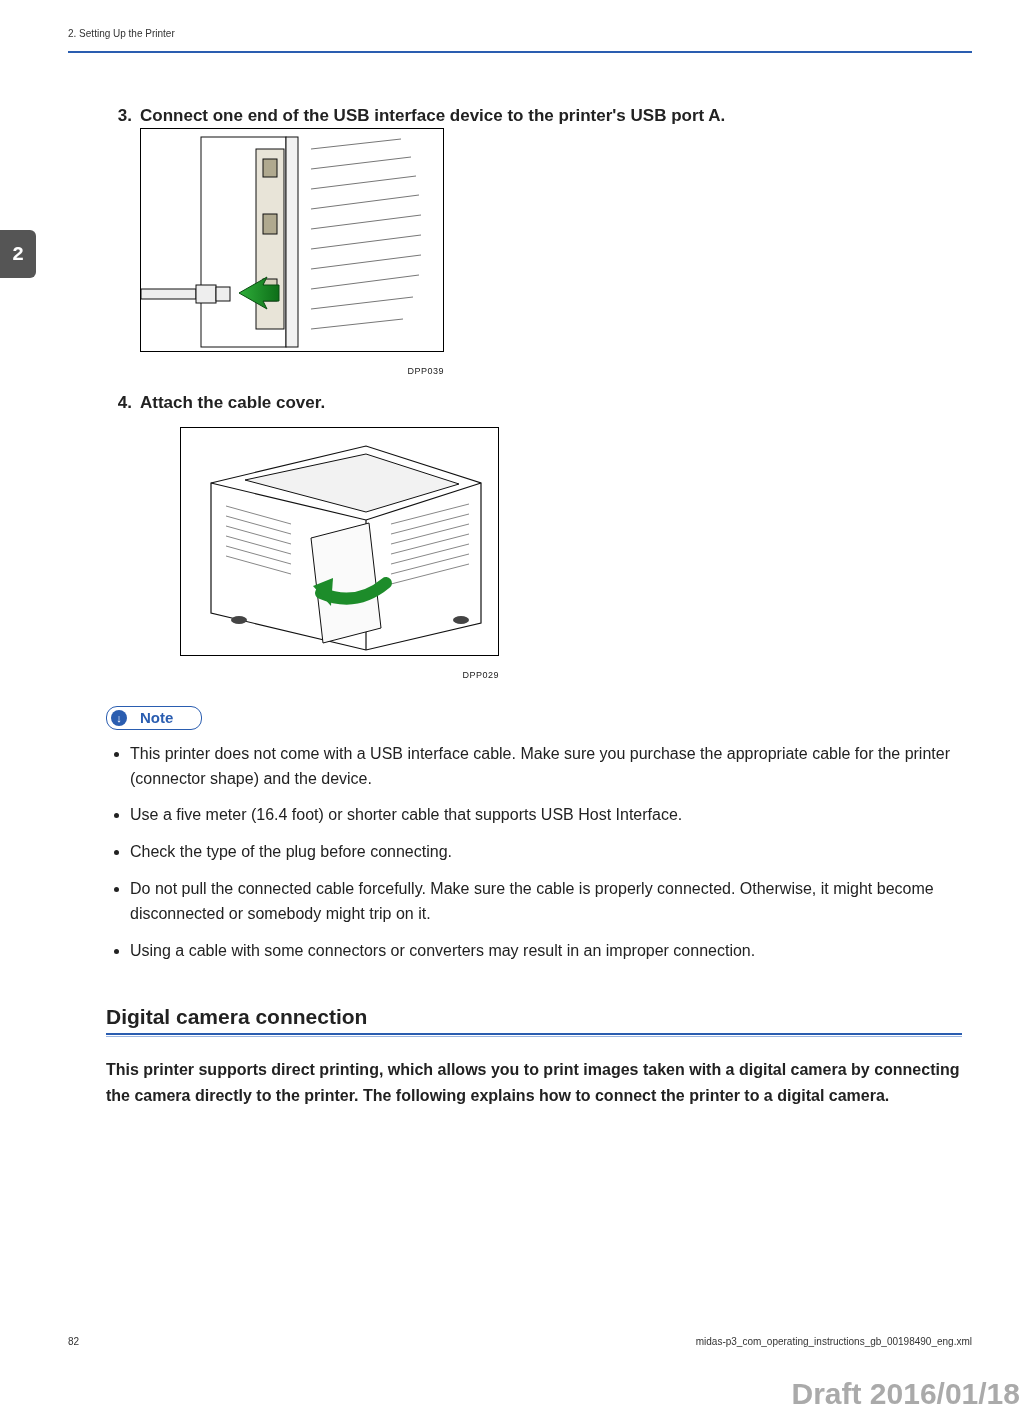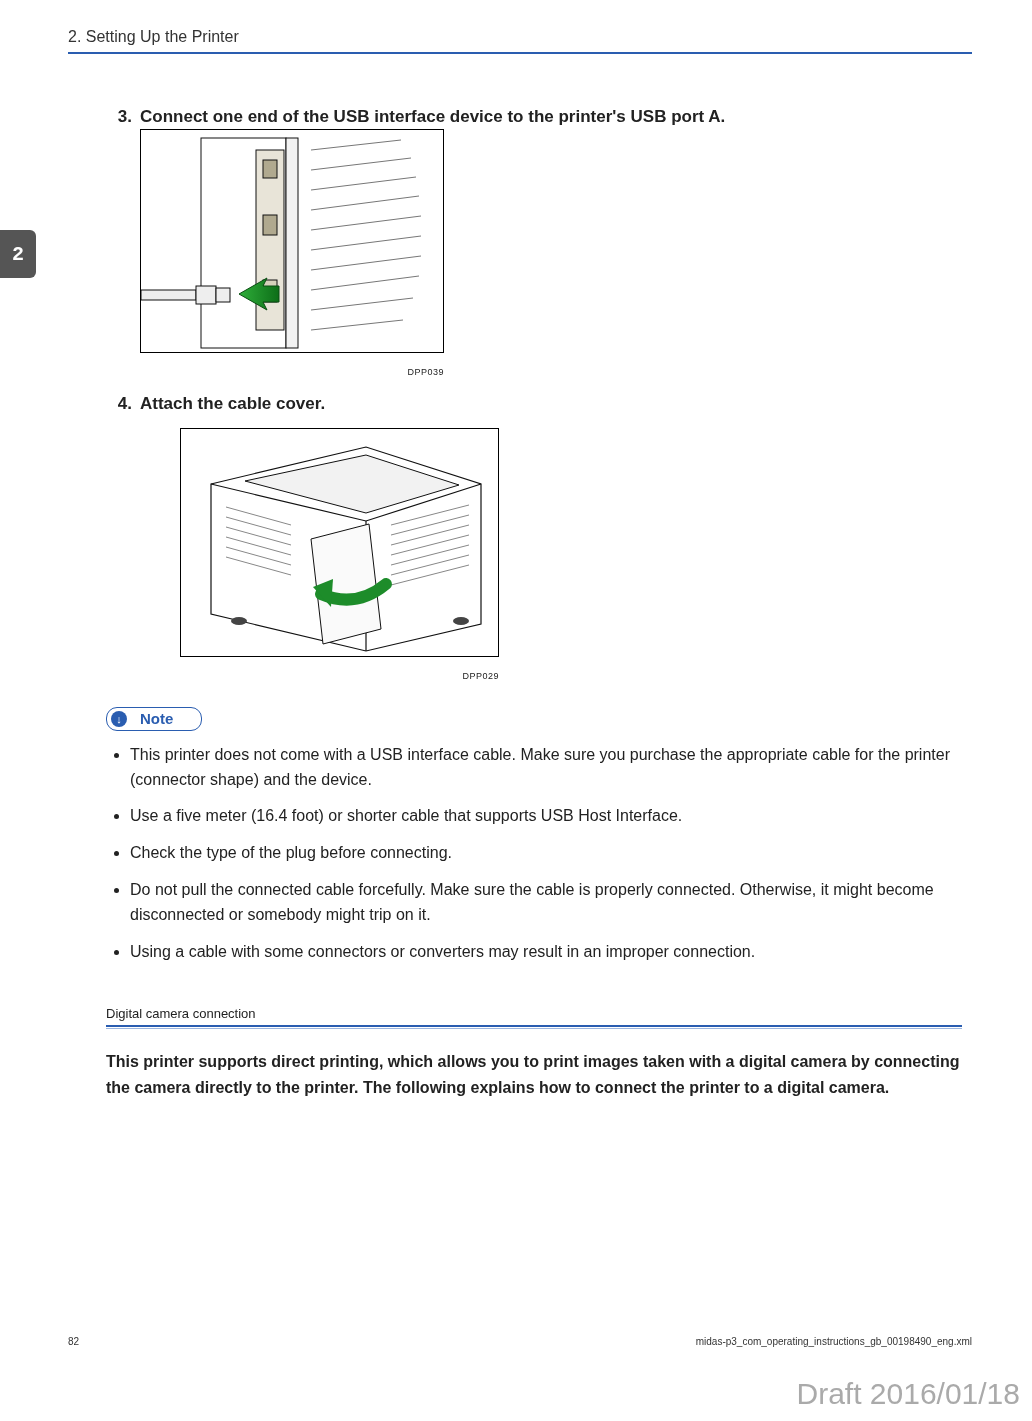--- a/index.html
+++ b/index.html
@@ -12,23 +12,23 @@
     width: 1032px;
   }
   .page {
     position: relative;
     width: 1032px;
     min-height: 1421px;
     box-sizing: border-box;
     padding: 28px 60px 0 68px;
   }
   .running-head {
-    font-size: 16px;
+    font-size: 10px;
     color: #333;
-    padding-bottom: 6px;
+    padding-bottom: 12px;
   }
   .head-rule {
     height: 2px;
     background: #2a5db0;
     margin-bottom: 52px;
   }
   .side-tab {
     position: absolute;
     left: 0;
     top: 230px;
@@ -120,22 +120,22 @@
     list-style: disc;
     padding-left: 24px;
     margin: 0;
   }
   ul.notes li {
     margin-bottom: 12px;
     line-height: 1.55;
     font-size: 16px;
   }
   h2.section {
-    font-size: 13px;
-    font-weight: normal;
+    font-size: 21px;
+    font-weight: bold;
     margin: 42px 0 4px 0;
   }
   .section-rule {
     height: 4px;
     position: relative;
     margin-bottom: 20px;
     background: linear-gradient(to bottom, #2a5db0 0 2px, transparent 2px 3px, #9cb6e0 3px 4px);
   }
   .para {
     line-height: 1.6;
@@ -150,21 +150,21 @@
     display: flex;
     justify-content: space-between;
     font-size: 10px;
     color: #333;
   }
   .draft {
     position: absolute;
     bottom: 10px;
     right: 12px;
     font-size: 30px;
-    font-weight: normal;
+    font-weight: bold;
     color: #aaa;
   }
 </style>
 </head>
 <body>
 
 <div class="page">
   <div class="running-head">2. Setting Up the Printer</div>
   <div class="head-rule"></div>
 

